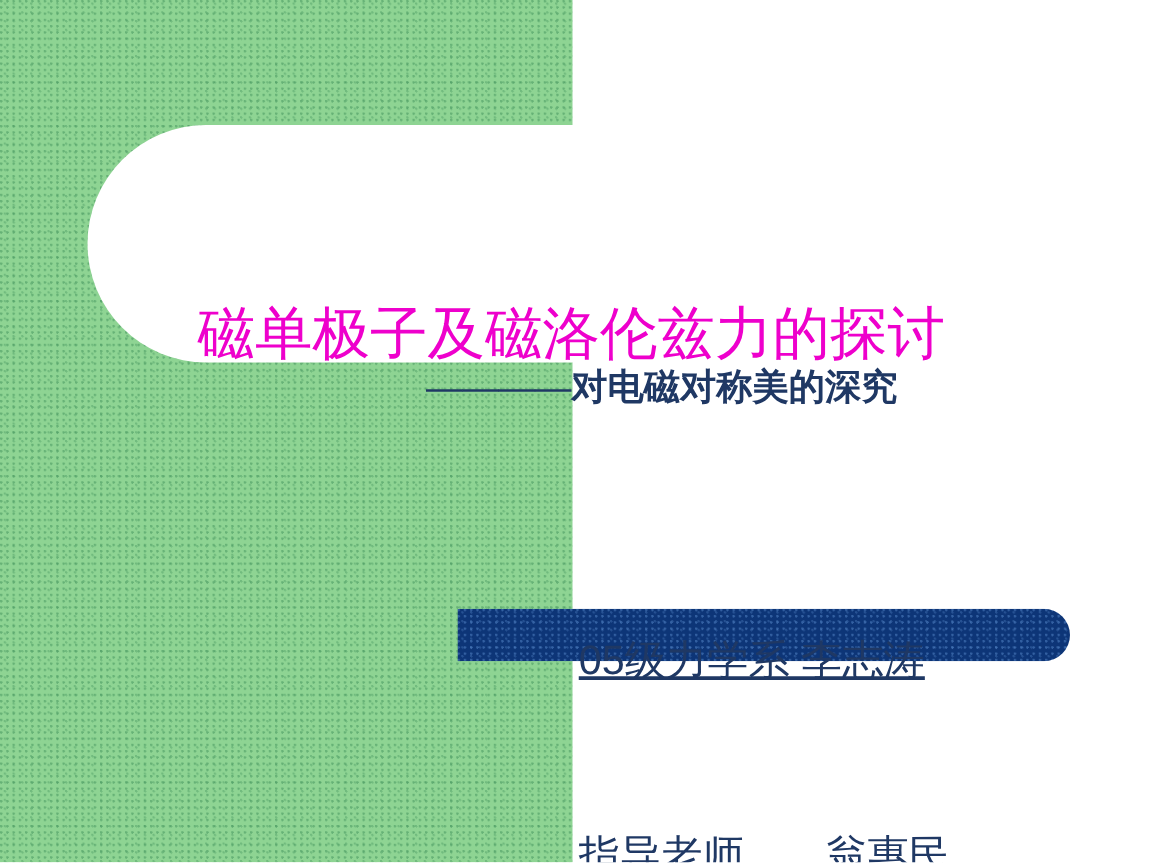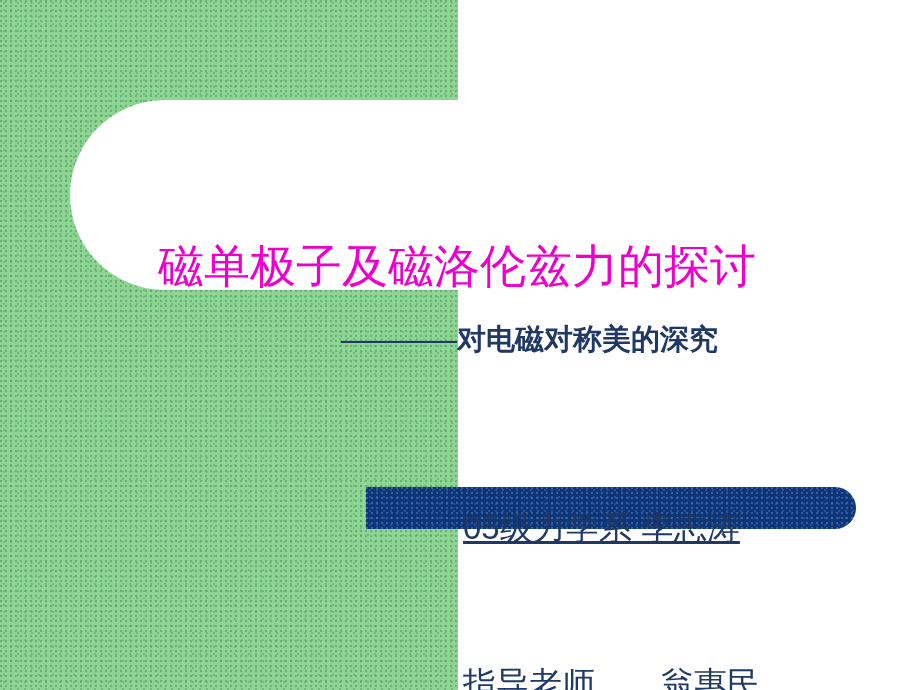--- a/index.html
+++ b/index.html
@@ -70,21 +70,21 @@
     font-size: 46px;
     line-height: 54px;
     color: #ee00cc;
     white-space: nowrap;
     letter-spacing: 0px;
   }
 
   #subtitle-text {
     position: absolute;
     left: 341px;
-    top: 321px;
+    top: 292px;
     font-family: "Liberation Serif", "DejaVu Serif", serif;
     font-size: 29px;
     line-height: 36px;
     font-weight: bold;
     color: #1f3864;
     white-space: nowrap;
     text-align: center;
   }
 
   #author-block {

